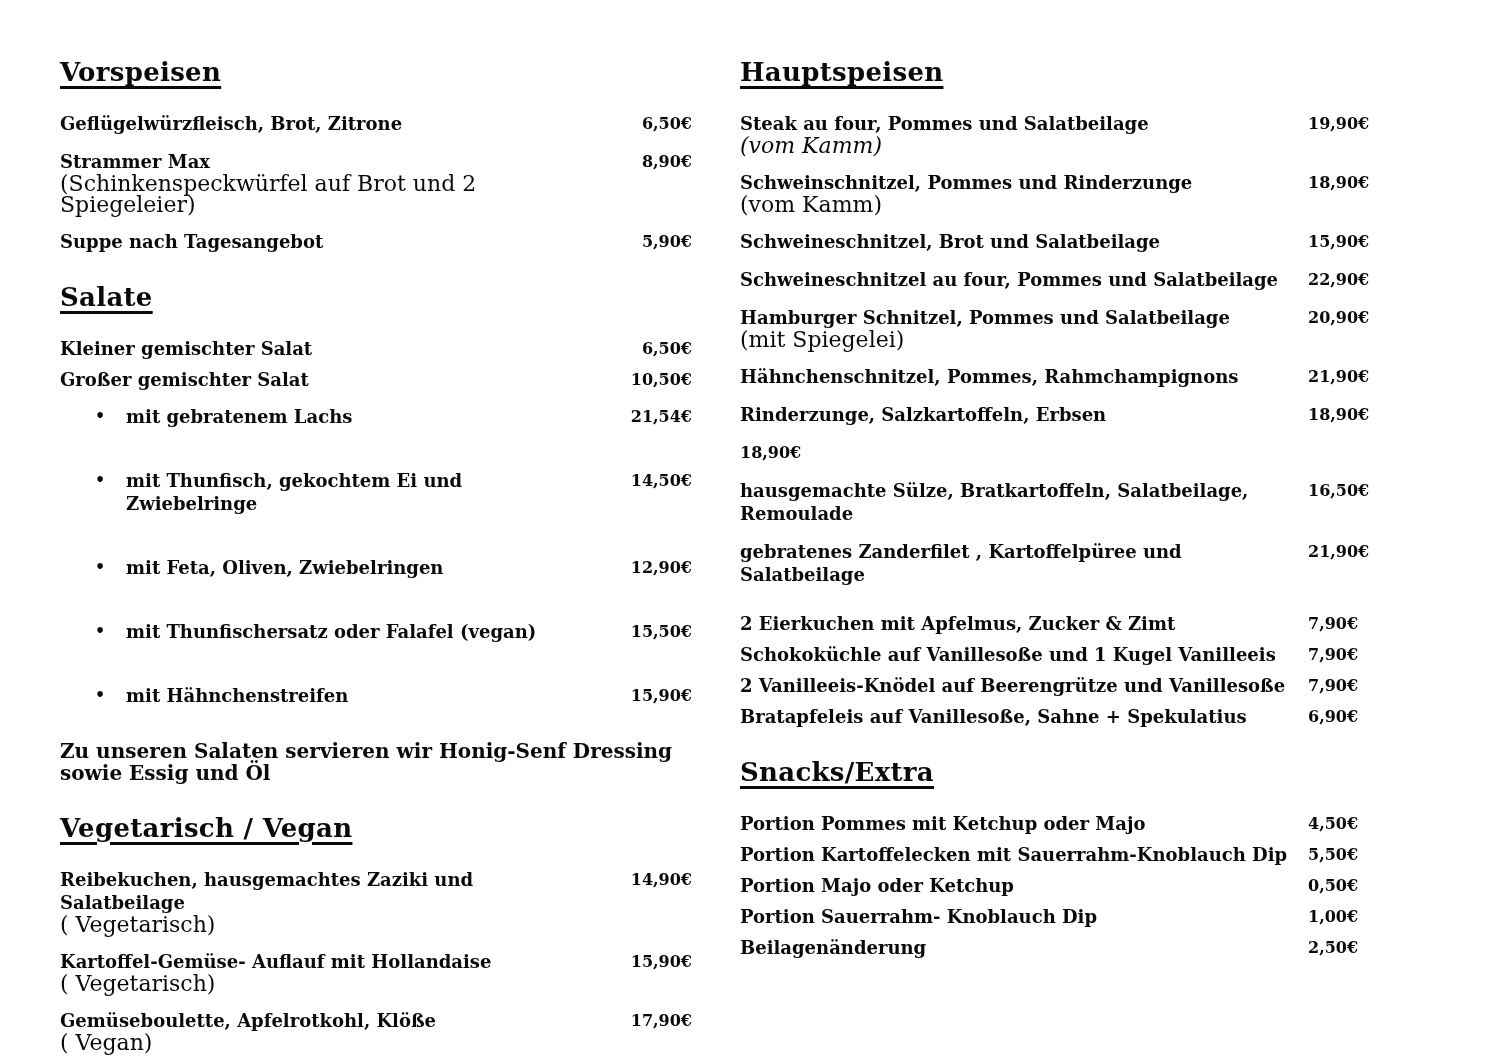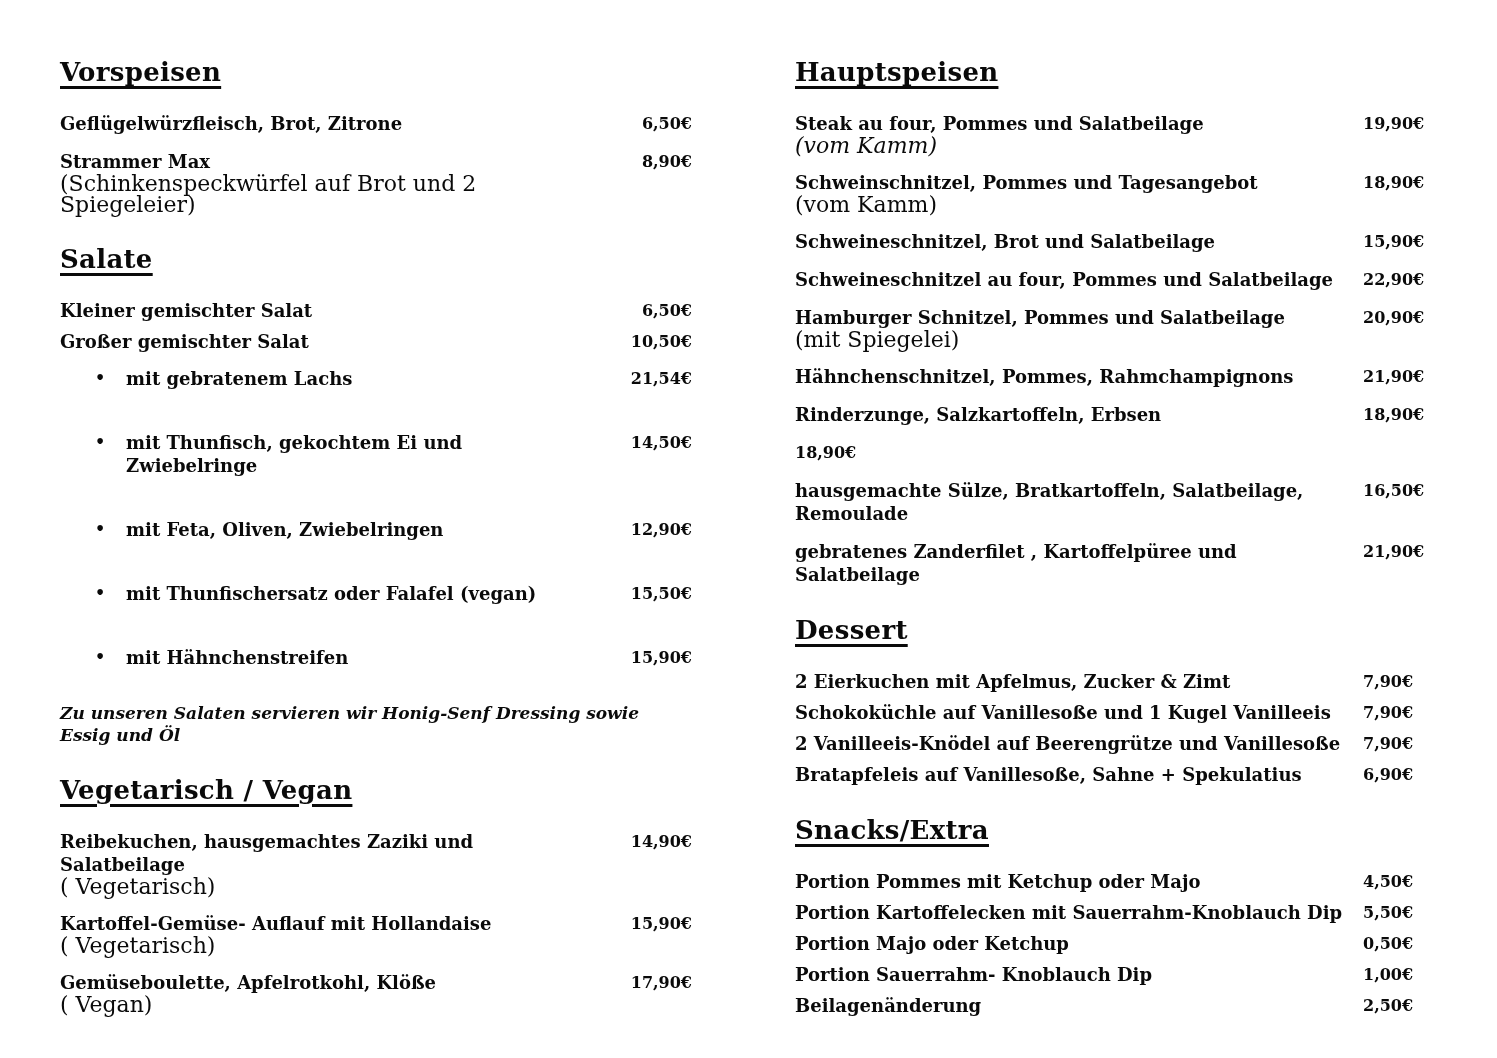--- a/index.html
+++ b/index.html
@@ -7,24 +7,24 @@
   body {
     width: 1497px;
     height: 1058px;
     overflow: hidden;
     color: #0a0a0a;
     font-family: "DejaVu Serif", "Liberation Serif", serif;
     -webkit-font-smoothing: antialiased;
   }
   .page {
     display: flex;
-    justify-content: space-between;
     padding: 54px 70px 18px 60px;
     width: 100%;
     height: 100%;
+    gap: 48px;
   }
   .col { width: 632px; }
 
   .section { margin-bottom: 26px; }
   .section h2 {
     font-size: 26px;
     line-height: 36px;
     font-weight: bold;
     letter-spacing: 0.3px;
     text-decoration: underline;
@@ -67,23 +67,22 @@
   .row.bullet { margin-bottom: 41px; }
   .row.bullet-first { margin-top: 14px; }
   .row.bullet .name { position: relative; padding-left: 66px; }
   .bullet-dot {
     position: absolute;
     left: 35px;
     top: -1px;
     font-size: 16px;
   }
   .footnote {
-    font-style: italic;
     font-weight: bold;
-    font-size: 17px;
+    font-size: 20px;
     line-height: 22px;
     margin-top: -8px;
   }
 </style>
 </head>
 <body>
 
 <div class="page">
     <div class="col col-left">
       <section class="section">
@@ -94,20 +93,26 @@
           </div>
           <div class="price">6,50€</div>
         </div>
         <div class="row">
           <div class="left">
             <div class="name">Strammer Max</div>
             <div class="note">(Schinkenspeckwürfel auf Brot und 2 Spiegeleier)</div>
           </div>
           <div class="price">8,90€</div>
         </div>
+        <div class="row">
+          <div class="left">
+            <div class="name">Suppe nach Tagesangebot</div>
+          </div>
+          <div class="price">5,90€</div>
+        </div>
       </section>
       <section class="section">
         <h2>Salate</h2>
         <div class="row tight">
           <div class="left">
             <div class="name">Kleiner gemischter Salat</div>
           </div>
           <div class="price">6,50€</div>
         </div>
         <div class="row tight">
@@ -178,21 +183,21 @@
         <h2>Hauptspeisen</h2>
         <div class="row">
           <div class="left">
             <div class="name">Steak au four, Pommes und Salatbeilage</div>
             <div class="note italic">(vom Kamm)</div>
           </div>
           <div class="price">19,90€</div>
         </div>
         <div class="row">
           <div class="left">
-            <div class="name">Schweinschnitzel, Pommes und Tagesangebot</div>
+            <div class="name">Schweinschnitzel, Pommes und Rinderzunge</div>
             <div class="note">(vom Kamm)</div>
           </div>
           <div class="price">18,90€</div>
         </div>
         <div class="row">
           <div class="left">
             <div class="name">Schweineschnitzel, Brot und Salatbeilage</div>
           </div>
           <div class="price">15,90€</div>
         </div>
@@ -232,21 +237,20 @@
           <div class="price">16,50€</div>
         </div>
         <div class="row">
           <div class="left">
             <div class="name">gebratenes Zanderfilet , Kartoffelpüree und Salatbeilage</div>
           </div>
           <div class="price">21,90€</div>
         </div>
       </section>
       <section class="section">
-        <h2>Dessert</h2>
         <div class="row tight">
           <div class="left">
             <div class="name">2 Eierkuchen mit Apfelmus, Zucker &amp; Zimt</div>
           </div>
           <div class="price">7,90€</div>
         </div>
         <div class="row tight">
           <div class="left">
             <div class="name">Schokoküchle auf Vanillesoße und 1 Kugel Vanilleeis</div>
           </div>

